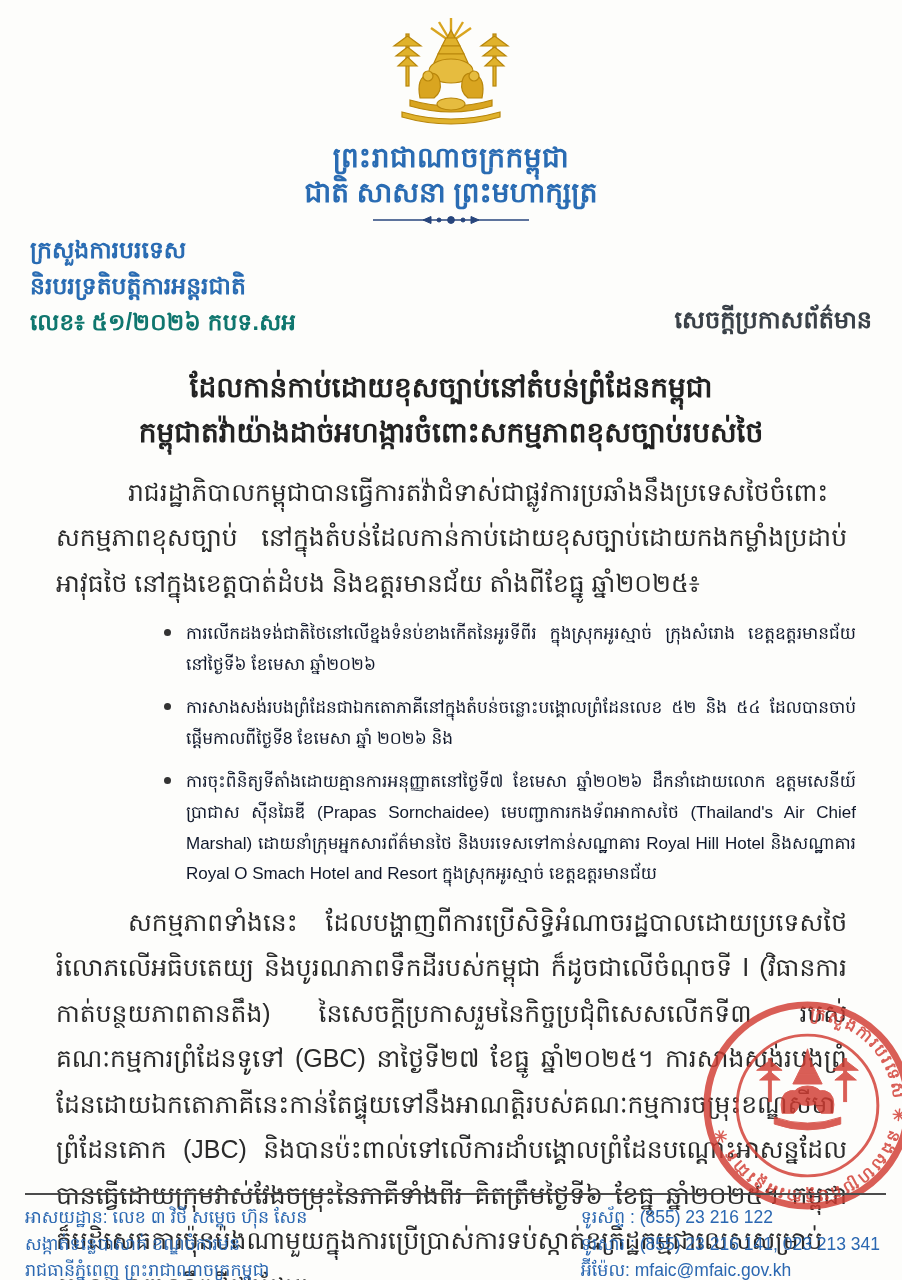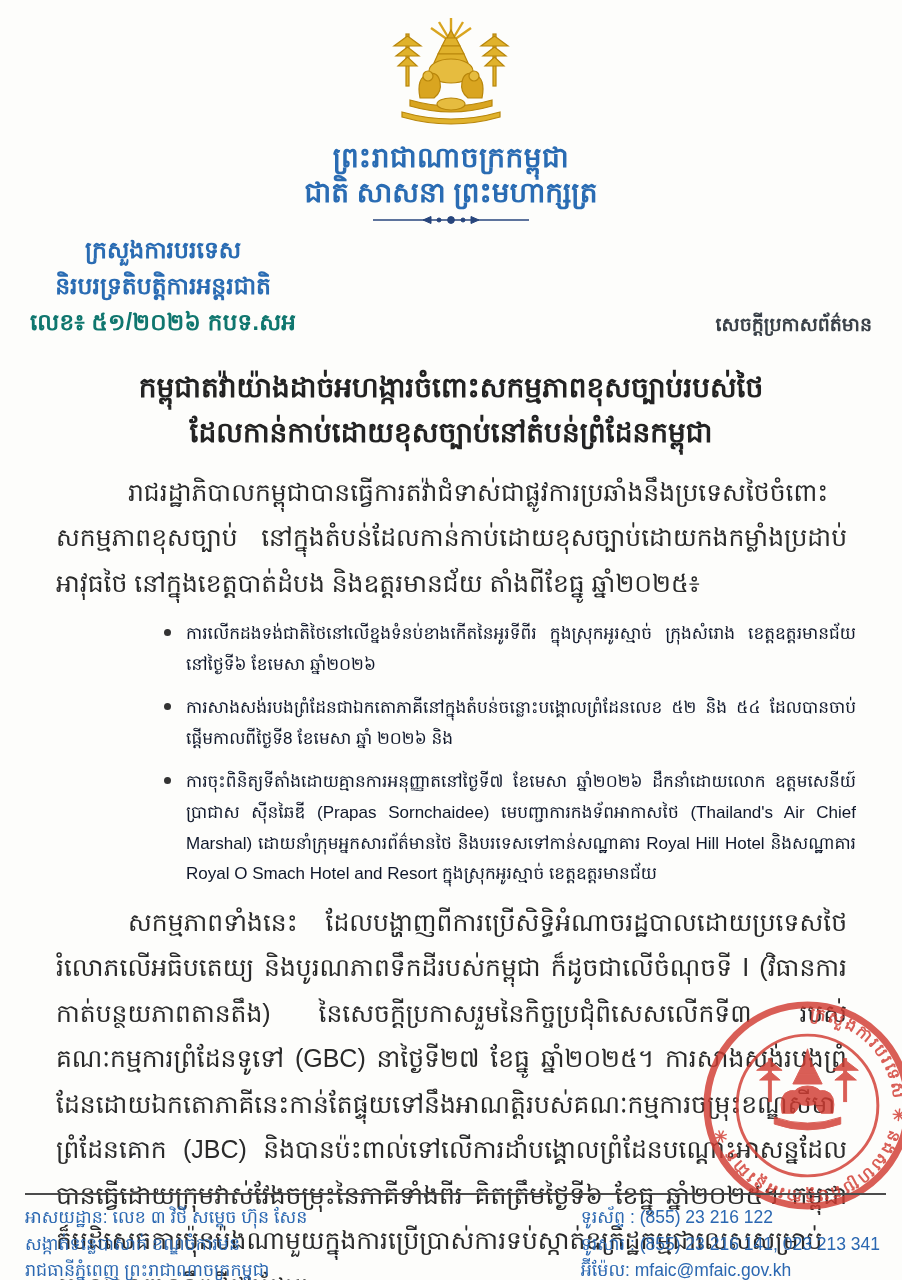--- a/index.html
+++ b/index.html
@@ -11,23 +11,23 @@
   
   .royal-emblem{display:block;margin:16px auto 4px auto;}
   .kingdom{text-align:center;font-weight:bold;color:#2a6cb3;}
   .kingdom .k1{font-size:28px;line-height:1.25;letter-spacing:.5px;}
   .kingdom .k2{font-size:28px;line-height:1.3;}
   .ornament{display:block;margin:2px auto 0 auto;}
   
   .letterhead{display:flex;justify-content:space-between;align-items:flex-end;
     padding:6px 30px 0 30px;}
   .ministry-block{display:inline-block;}
-  .ministry-center{text-align:center;font-weight:bold;color:#2a6cb3;font-size:23.5px;line-height:1.5;}
+  .ministry-center{text-align:left;font-weight:bold;color:#2a6cb3;font-size:23.5px;line-height:1.5;}
   .ref-number{font-weight:bold;color:#0f766e;font-size:23px;margin-top:4px;letter-spacing:.3px;}
-  .doc-type{font-weight:bold;color:#3a4148;font-size:19px;padding-bottom:1px;}
+  .doc-type{font-weight:bold;color:#3a4148;font-size:24px;padding-bottom:1px;}
   
   .doc-title{margin-top:24px;text-align:center;font-weight:bold;color:#232323;
     font-size:28px;line-height:1.62;}
   
   .body-text{padding:14px 46px 0 56px;}
   .para{font-size:25px;line-height:1.82;text-align:justify;text-indent:72px;margin:0 9px 6px 0;}
   ul.points{margin:4px 0 10px 0;padding-left:128px;}
   ul.points li{font-size:17px;line-height:1.8;text-align:justify;margin-bottom:6px;
     list-style-type:disc;color:#0f172a;padding-left:2px;}
   ul.points li::marker{color:#333;font-size:22px;}
@@ -107,22 +107,22 @@
       <div class="ministry-center">
         <div>ក្រសួងការបរទេស</div>
         <div>និរបរទ្រតិបត្តិការអន្តរជាតិ</div>
       </div>
       <div class="ref-number">លេខ៖ ៥១/២០២៦ កបទ.សអ</div>
     </div>
     <div class="doc-type">សេចក្តីប្រកាសព័ត៌មាន</div>
   </div>
 
   <div class="doc-title">
+    <div>ដែលកាន់កាប់ដោយខុសច្បាប់នៅតំបន់ព្រំដែនកម្ពុជា</div>
     <div>កម្ពុជាតវ៉ាយ៉ាងដាច់អហង្ការចំពោះសកម្មភាពខុសច្បាប់របស់ថៃ</div>
-    <div>ដែលកាន់កាប់ដោយខុសច្បាប់នៅតំបន់ព្រំដែនកម្ពុជា</div>
   </div>
 
   <div class="body-text">
     <p class="para">រាជរដ្ឋាភិបាលកម្ពុជាបានធ្វើការតវ៉ាជំទាស់ជាផ្លូវការប្រឆាំងនឹងប្រទេសថៃចំពោះសកម្មភាពខុសច្បាប់ នៅក្នុងតំបន់ដែលកាន់កាប់ដោយខុសច្បាប់ដោយកងកម្លាំងប្រដាប់អាវុធថៃ នៅក្នុងខេត្តបាត់ដំបង និងឧត្តរមានជ័យ តាំងពីខែធ្នូ ឆ្នាំ២០២៥៖</p>
     <ul class="points">
       <li>ការលើកដងទង់ជាតិថៃនៅលើខ្នងទំនប់ខាងកើតនៃអូរទីពីរ ក្នុងស្រុកអូរស្មាច់ ក្រុងសំរោង ខេត្តឧត្តរមានជ័យ នៅថ្ងៃទី៦ ខែមេសា ឆ្នាំ២០២៦</li>
       <li>ការសាងសង់របងព្រំដែនជាឯកតោភាគីនៅក្នុងតំបន់ចន្លោះបង្គោលព្រំដែនលេខ ៥២ និង ៥៤ ដែលបានចាប់ផ្ដើមកាលពីថ្ងៃទី8 ខែមេសា ឆ្នាំ ២០២៦ និង</li>
       <li>ការចុះពិនិត្យទីតាំងដោយគ្មានការអនុញ្ញាតនៅថ្ងៃទី៧ ខែមេសា ឆ្នាំ២០២៦ ដឹកនាំដោយលោក ឧត្តមសេនីយ៍ ប្រាជាស សុីនឆៃឌី (Prapas Sornchaidee) មេបញ្ជាការកងទ័ពអាកាសថៃ (Thailand's Air Chief Marshal) ដោយនាំក្រុមអ្នកសារព័ត៌មានថៃ និងបរទេសទៅកាន់សណ្ឋាគារ Royal Hill Hotel និងសណ្ឋាគារ Royal O Smach Hotel and Resort ក្នុងស្រុកអូរស្មាច់ ខេត្តឧត្តរមានជ័យ</li>
     </ul>
     <p class="para">សកម្មភាពទាំងនេះ ដែលបង្ហាញពីការប្រើសិទ្ធិអំណាចរដ្ឋបាលដោយប្រទេសថៃ រំលោភលើអធិបតេយ្យ និងបូរណភាពទឹកដីរបស់កម្ពុជា ក៏ដូចជាលើចំណុចទី I (វិធានការកាត់បន្ថយភាពតានតឹង) នៃសេចក្តីប្រកាសរួមនៃកិច្ចប្រជុំពិសេសលើកទី៣ របស់គណៈកម្មការព្រំដែនទូទៅ (GBC) នាថ្ងៃទី២៧ ខែធ្នូ ឆ្នាំ២០២៥។ ការសាងសង់របងព្រំដែនដោយឯកតោភាគីនេះកាន់តែផ្ទុយទៅនឹងអាណត្តិរបស់គណៈកម្មការចម្រុះខណ្ឌសីមាព្រំដែនគោក (JBC) និងបានប៉ះពាល់ទៅលើការដាំបង្គោលព្រំដែនបណ្ដោះអាសន្នដែលបានធ្វើដោយក្រុមវាស់វែងចម្រុះនៃភាគីទាំងពីរ គិតត្រឹមថ្ងៃទី៦ ខែធ្នូ ឆ្នាំ២០២៥។ កម្ពុជា ក៏បដិសេធការប៉ុនប៉ងណាមួយក្នុងការប្រើប្រាស់ការទប់ស្កាត់ឧក្រិដ្ឋកម្មជាលេសសម្រាប់ការឈ្លានពានទឹកដីផងដែរ។</p>

